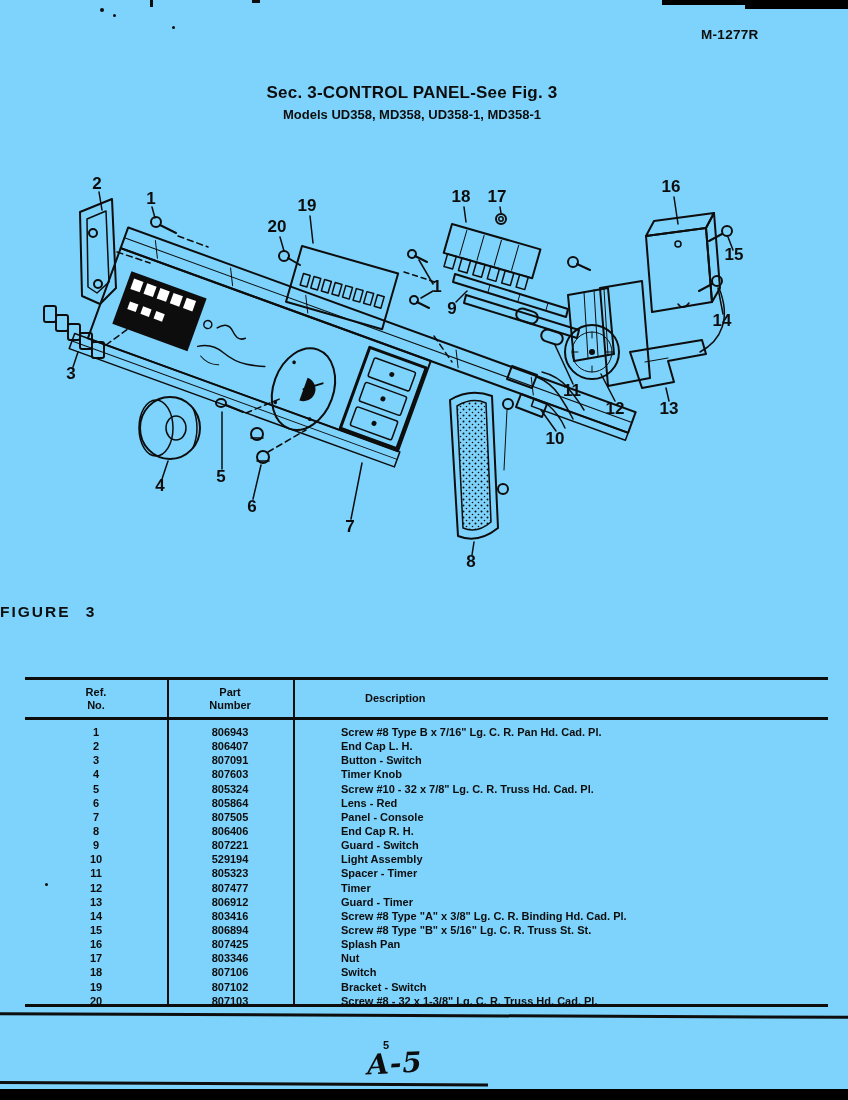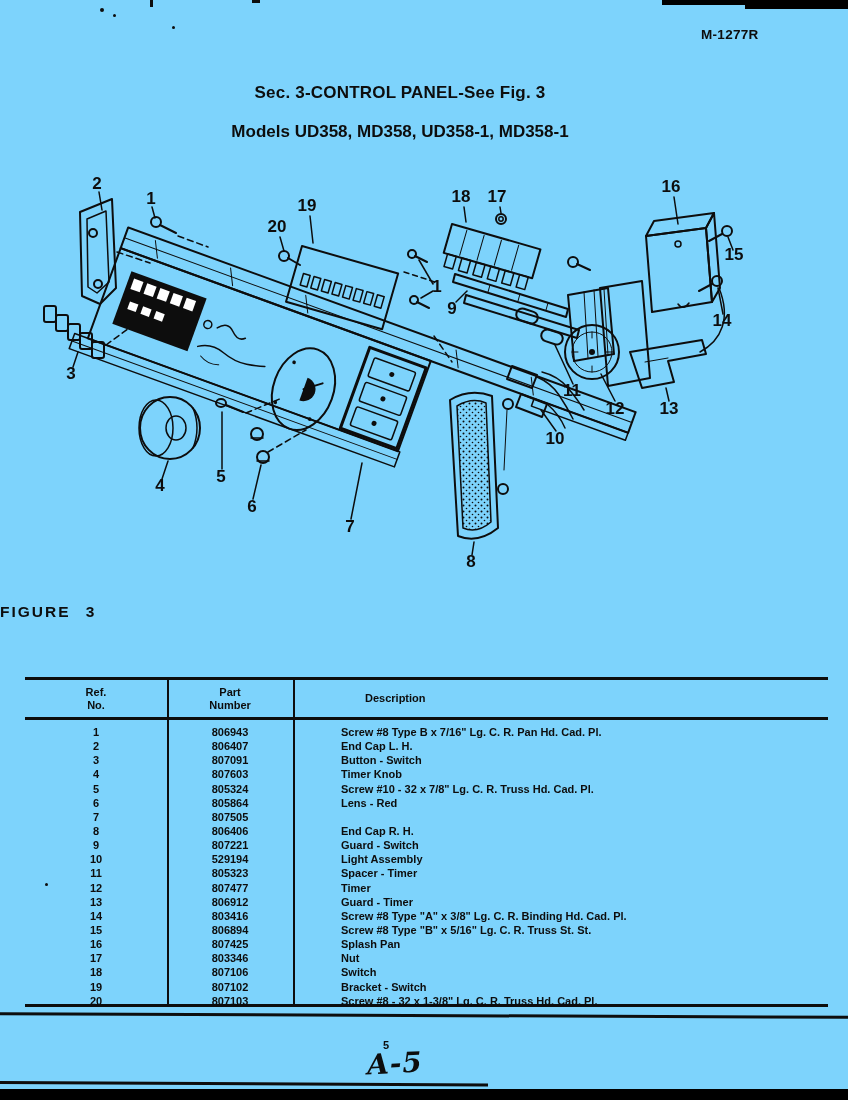--- a/index.html
+++ b/index.html
@@ -7,23 +7,23 @@
         font-family:"Liberation Sans",sans-serif;color:#0d0d0d;}
   
   .top-bar-1{position:absolute;top:0;left:662px;width:186px;height:5px;background:#000;}
   .top-bar-2{position:absolute;top:0;left:745px;width:103px;height:9px;background:#000;}
   .bottom-bar{position:absolute;top:1089px;left:0;width:848px;height:11px;background:#000;}
   .scan-line-bottom{position:absolute;top:1014px;left:0;width:848px;height:3px;background:#0d0d0d;transform:rotate(0.25deg);}
   .scan-line-bl{position:absolute;top:1081px;left:0;width:488px;height:3px;background:#0d0d0d;transform:rotate(0.3deg);transform-origin:left center;}
   .speck{position:absolute;background:#0d0d0d;border-radius:50%;}
   
   .doc-number{position:absolute;top:27px;left:701px;font-size:13.5px;font-weight:bold;letter-spacing:.3px;}
-  .title-block{position:absolute;top:83px;left:0;width:800px;text-align:center;}
+  .title-block{position:absolute;top:83px;left:12px;width:800px;text-align:center;}
   .title{font-size:17px;font-weight:bold;letter-spacing:.2px;}
-  .subtitle{font-size:17px;font-weight:bold;margin-top:19px;}
+  .subtitle{font-size:13px;font-weight:bold;margin-top:4px;}
   
   .diagram{position:absolute;top:170px;left:0;width:848px;height:432px;}
   .callouts{position:absolute;inset:0;pointer-events:none;}
   .callout{position:absolute;transform:translate(-50%,-55%);font-size:17px;font-weight:bold;}
   .figure-caption{position:absolute;top:603px;left:0;width:778px;
                   font-size:15.5px;font-weight:bold;letter-spacing:2px;word-spacing:9px;}
   
   .parts-table{position:absolute;top:677px;left:25px;width:803px;height:330px;box-sizing:border-box;
                border-top:3px solid #0d0d0d;border-bottom:3px solid #0d0d0d;font-weight:bold;}
   .vline{position:absolute;top:0;bottom:0;width:2px;background:#0d0d0d;}
@@ -376,20 +376,21 @@
 
     <div class="row">
       <span class="c-ref">6</span>
       <span class="c-part">805864</span>
       <span class="c-desc">Lens - Red</span>
     </div>
 
     <div class="row">
       <span class="c-ref">7</span>
       <span class="c-part">807505</span>
+      <span class="c-desc">Panel - Console</span>
     </div>
 
     <div class="row">
       <span class="c-ref">8</span>
       <span class="c-part">806406</span>
       <span class="c-desc">End Cap R. H.</span>
     </div>
 
     <div class="row">
       <span class="c-ref">9</span>

